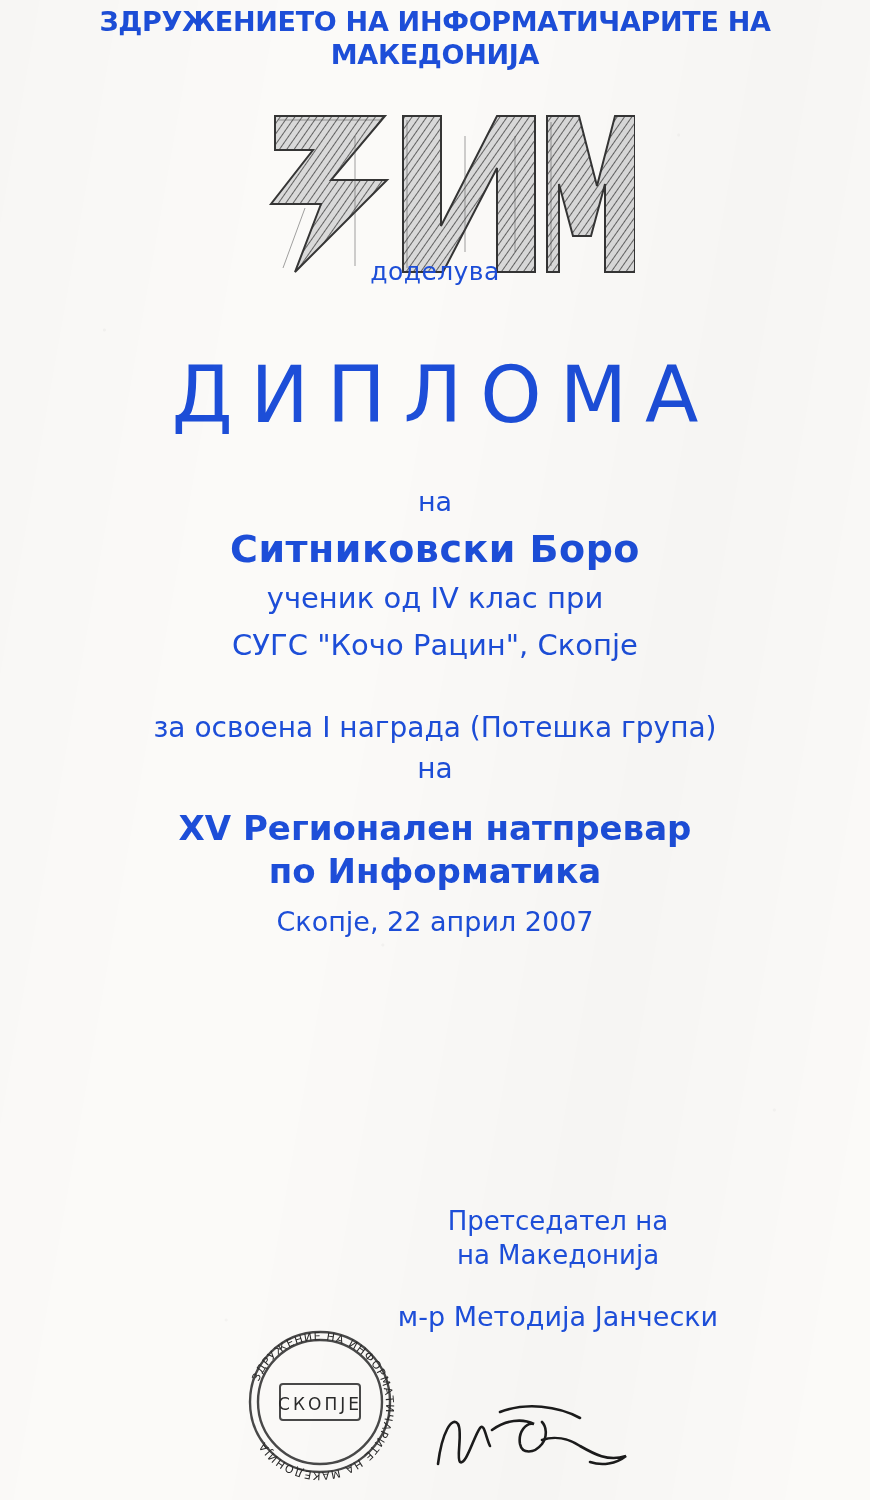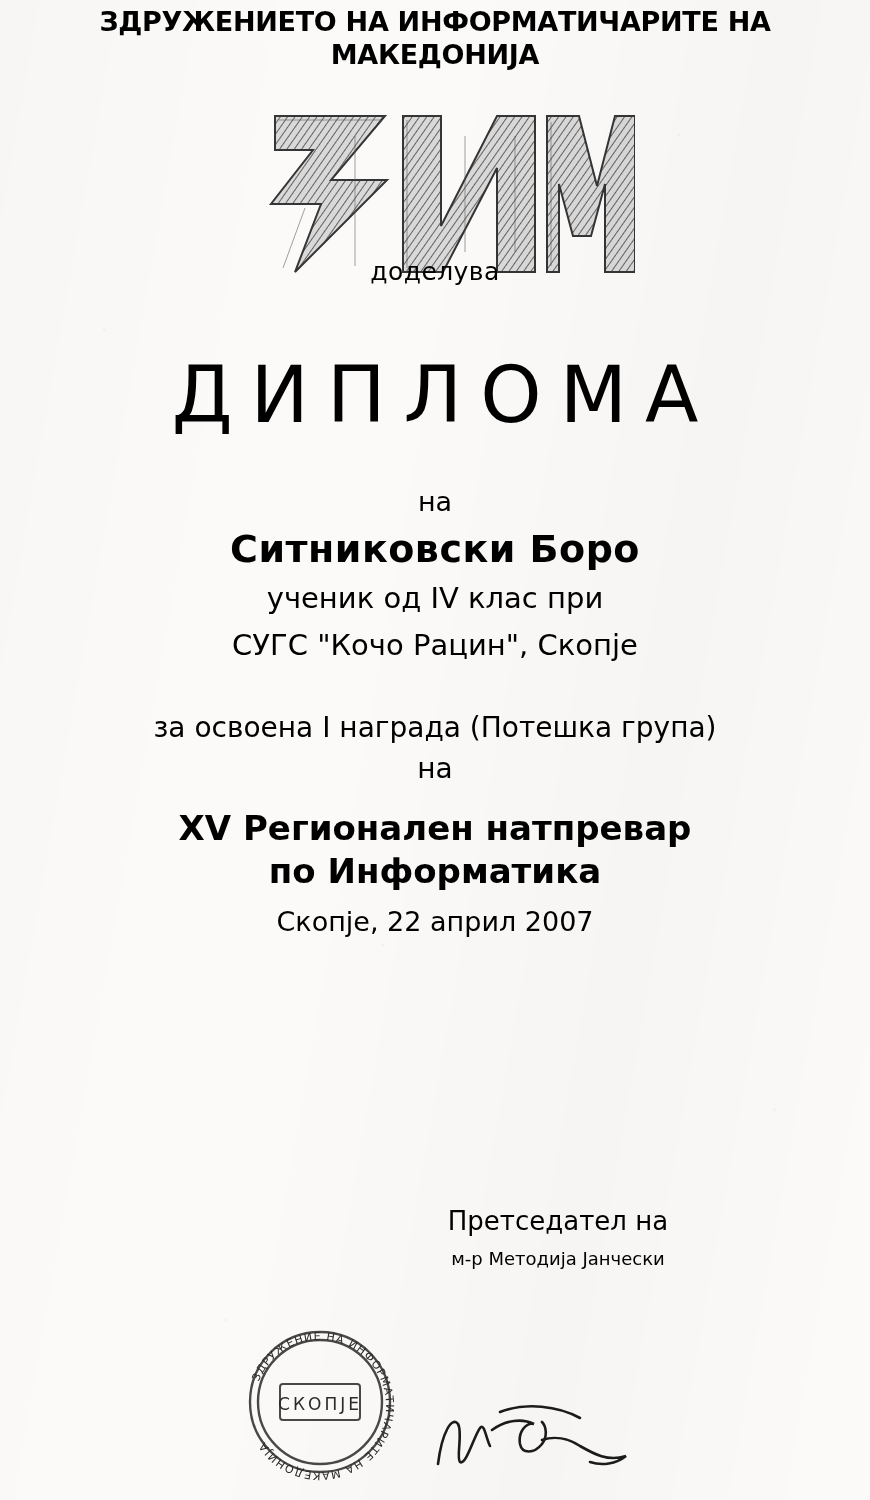--- a/index.html
+++ b/index.html
@@ -10,21 +10,21 @@
   body {
     font-family: "DejaVu Sans", sans-serif;
   }
   #page {
     position: relative;
     width: 870px;
     height: 1500px;
     margin: 0 auto;
     background: #fbfaf8;
     overflow: hidden;
-    color: #000000;
+    color: #1d4ed8;
   }
   
   #page::before {
     content: "";
     position: absolute;
     inset: 0;
     pointer-events: none;
     background:
       radial-gradient(circle at 12% 22%, rgba(0,0,0,0.035) 0 1px, transparent 2px),
       radial-gradient(circle at 78% 9%, rgba(0,0,0,0.03) 0 1px, transparent 2px),
@@ -110,22 +110,22 @@
   .signature-block {
     position: absolute;
     right: 32px;
     top: 1205px;
     width: 560px;
     text-align: center;
     font-size: 26px;
     line-height: 1.3;
   }
   .signer-name {
-    margin-top: 8px;
-    font-size: 18px;
+    margin-top: 26px;
+    font-size: 27px;
   }
 
   .stamp {
     position: absolute;
     left: 232px;
     top: 1318px;
     width: 176px;
     height: 168px;
   }
   .sig-scribble {
@@ -181,20 +181,21 @@
   <div class="award-line center">за освоена I награда (Потешка група)</div>
   <div class="on-word center">на</div>
 
   <div class="competition center">XV Регионален натпревар</div>
   <div class="competition center" style="margin-top:0">по Информатика</div>
 
   <div class="place-date center">Скопје, 22 април 2007</div>
 
   <div class="signature-block">
     <div>Претседател на</div>
+    <div>на Македонија</div>
     <div class="signer-name">м-р Методија Јанчески</div>
   </div>
 
   <svg class="stamp" viewBox="0 0 176 168">
     <defs>
       <path id="stamp-outer-path" d="M88,88 m-66,0 a66,66 0 1,1 132,0 a66,66 0 1,1 -132,0"></path>
     </defs>
     <g fill="none" stroke="#2a2a2a" stroke-width="2.4" opacity="0.85">
       <circle cx="88" cy="84" r="70"></circle>
       <circle cx="88" cy="84" r="62"></circle>

